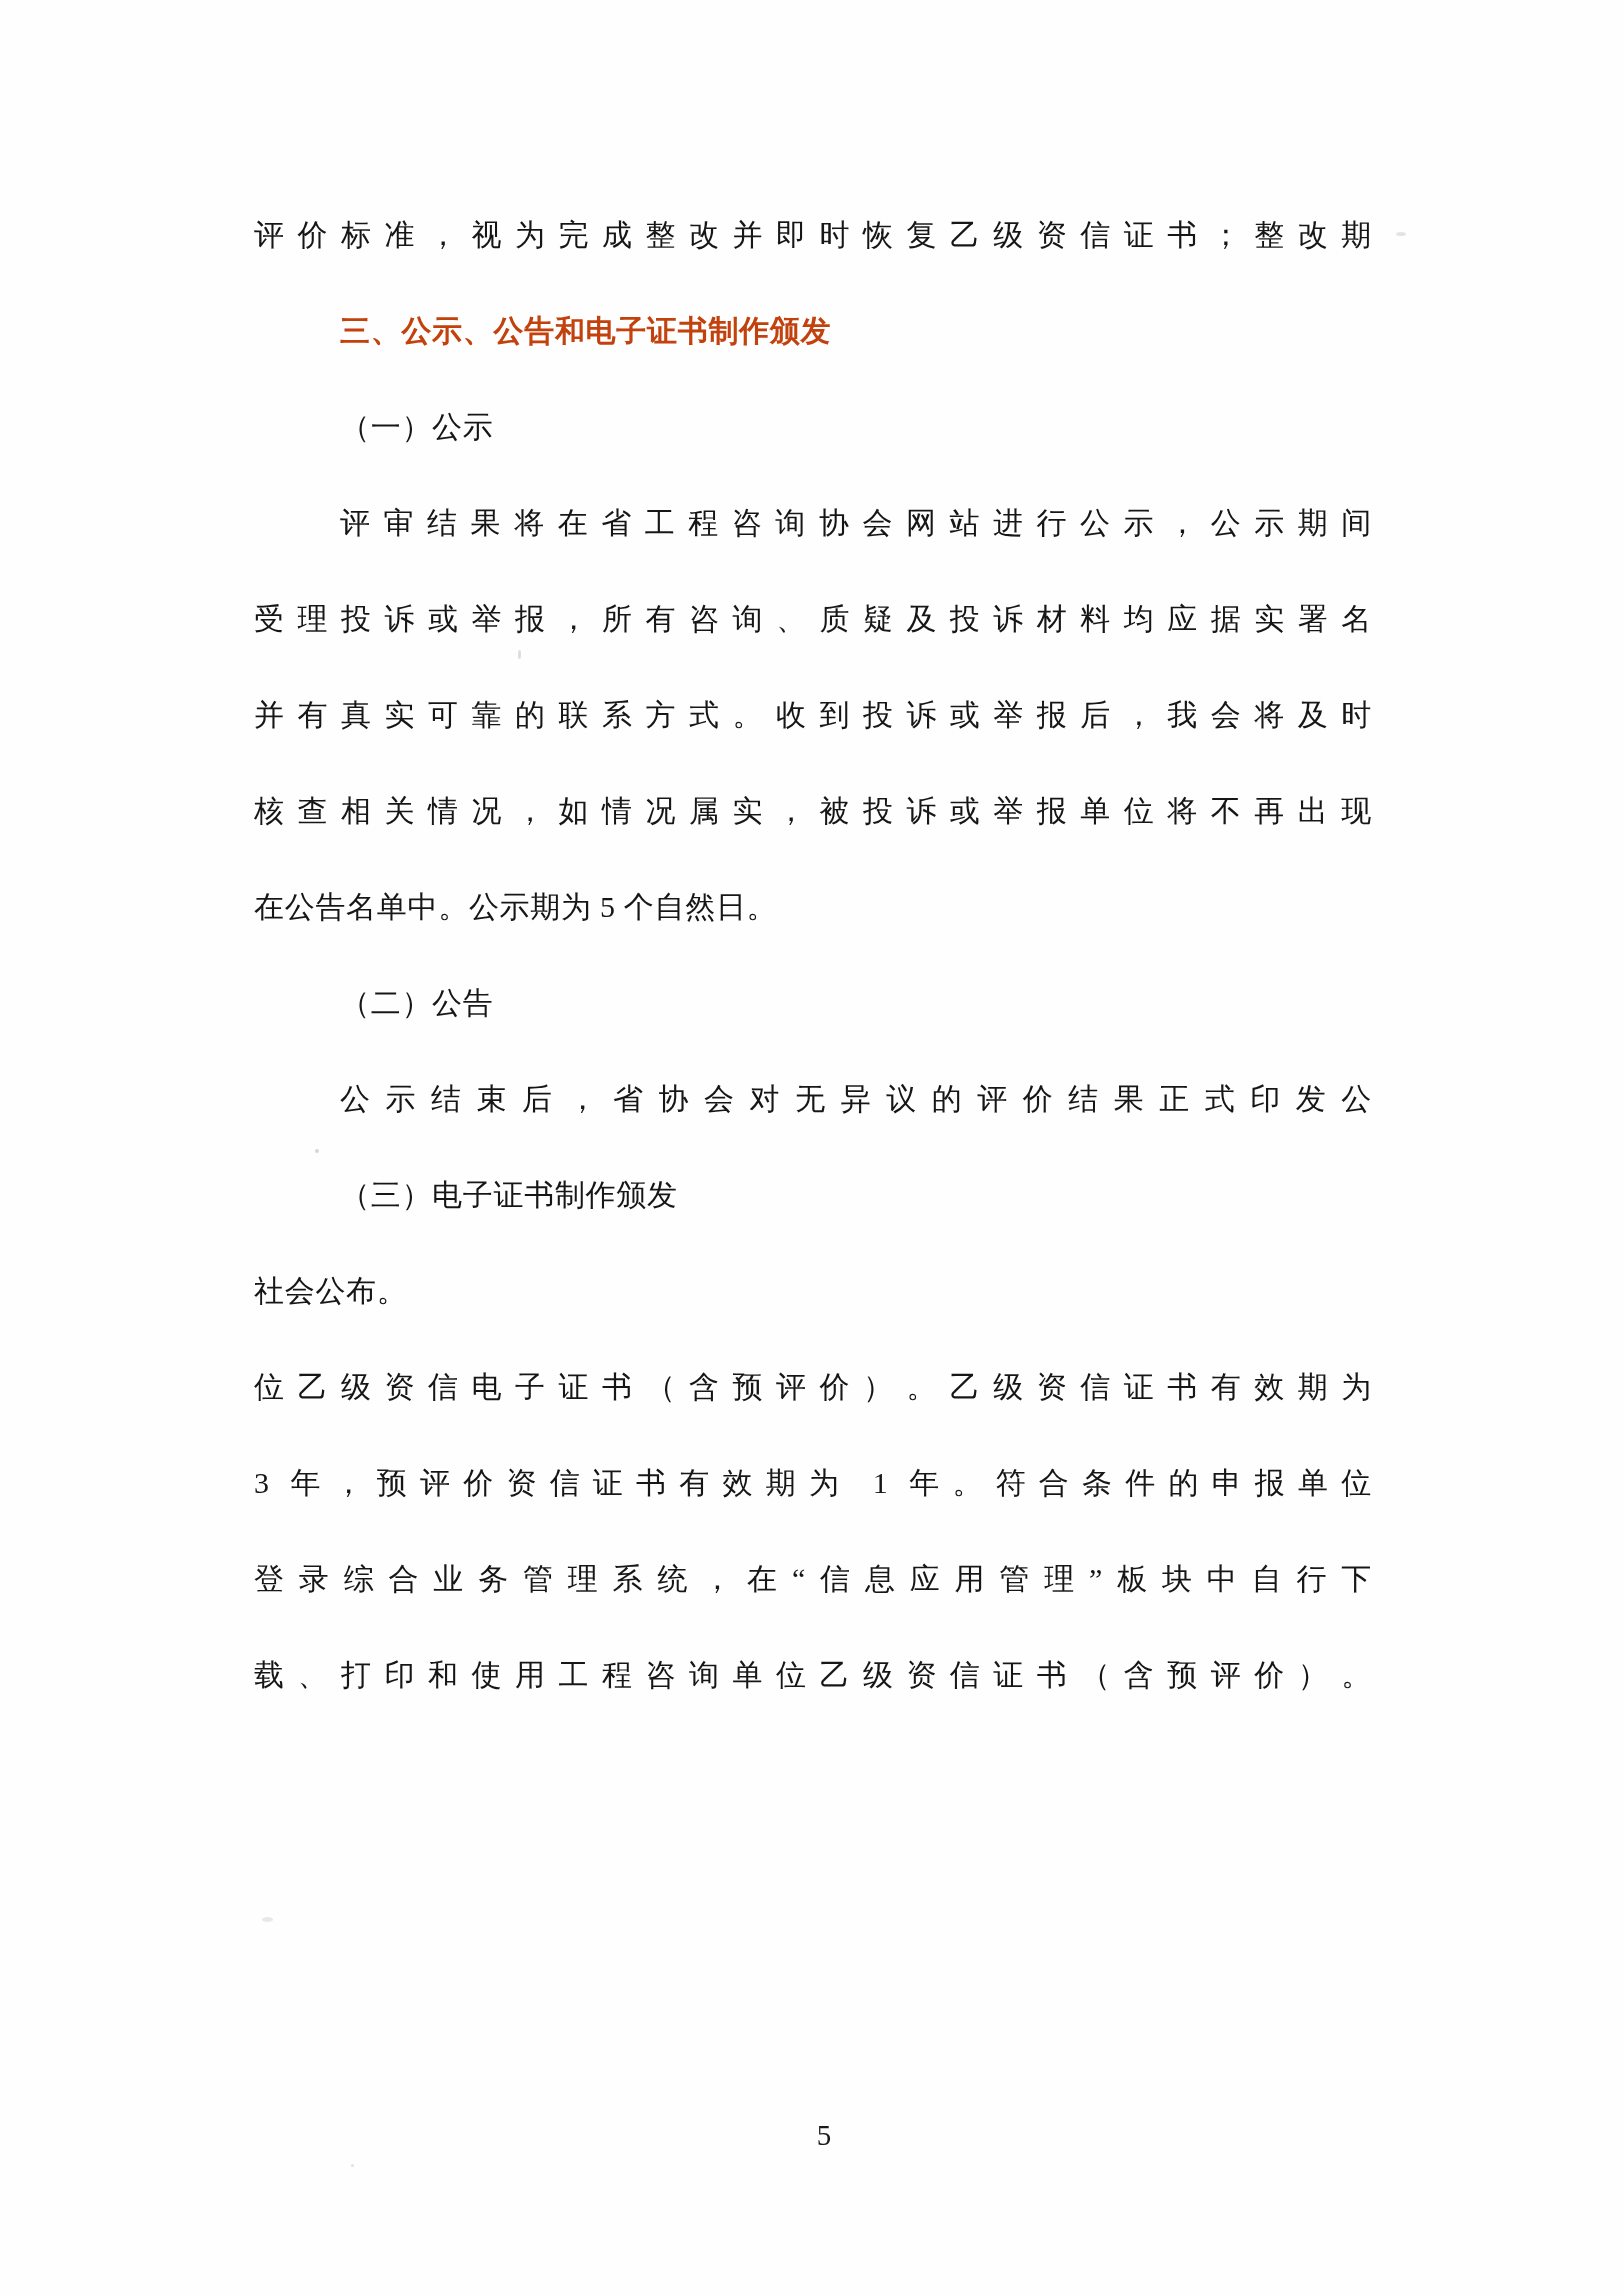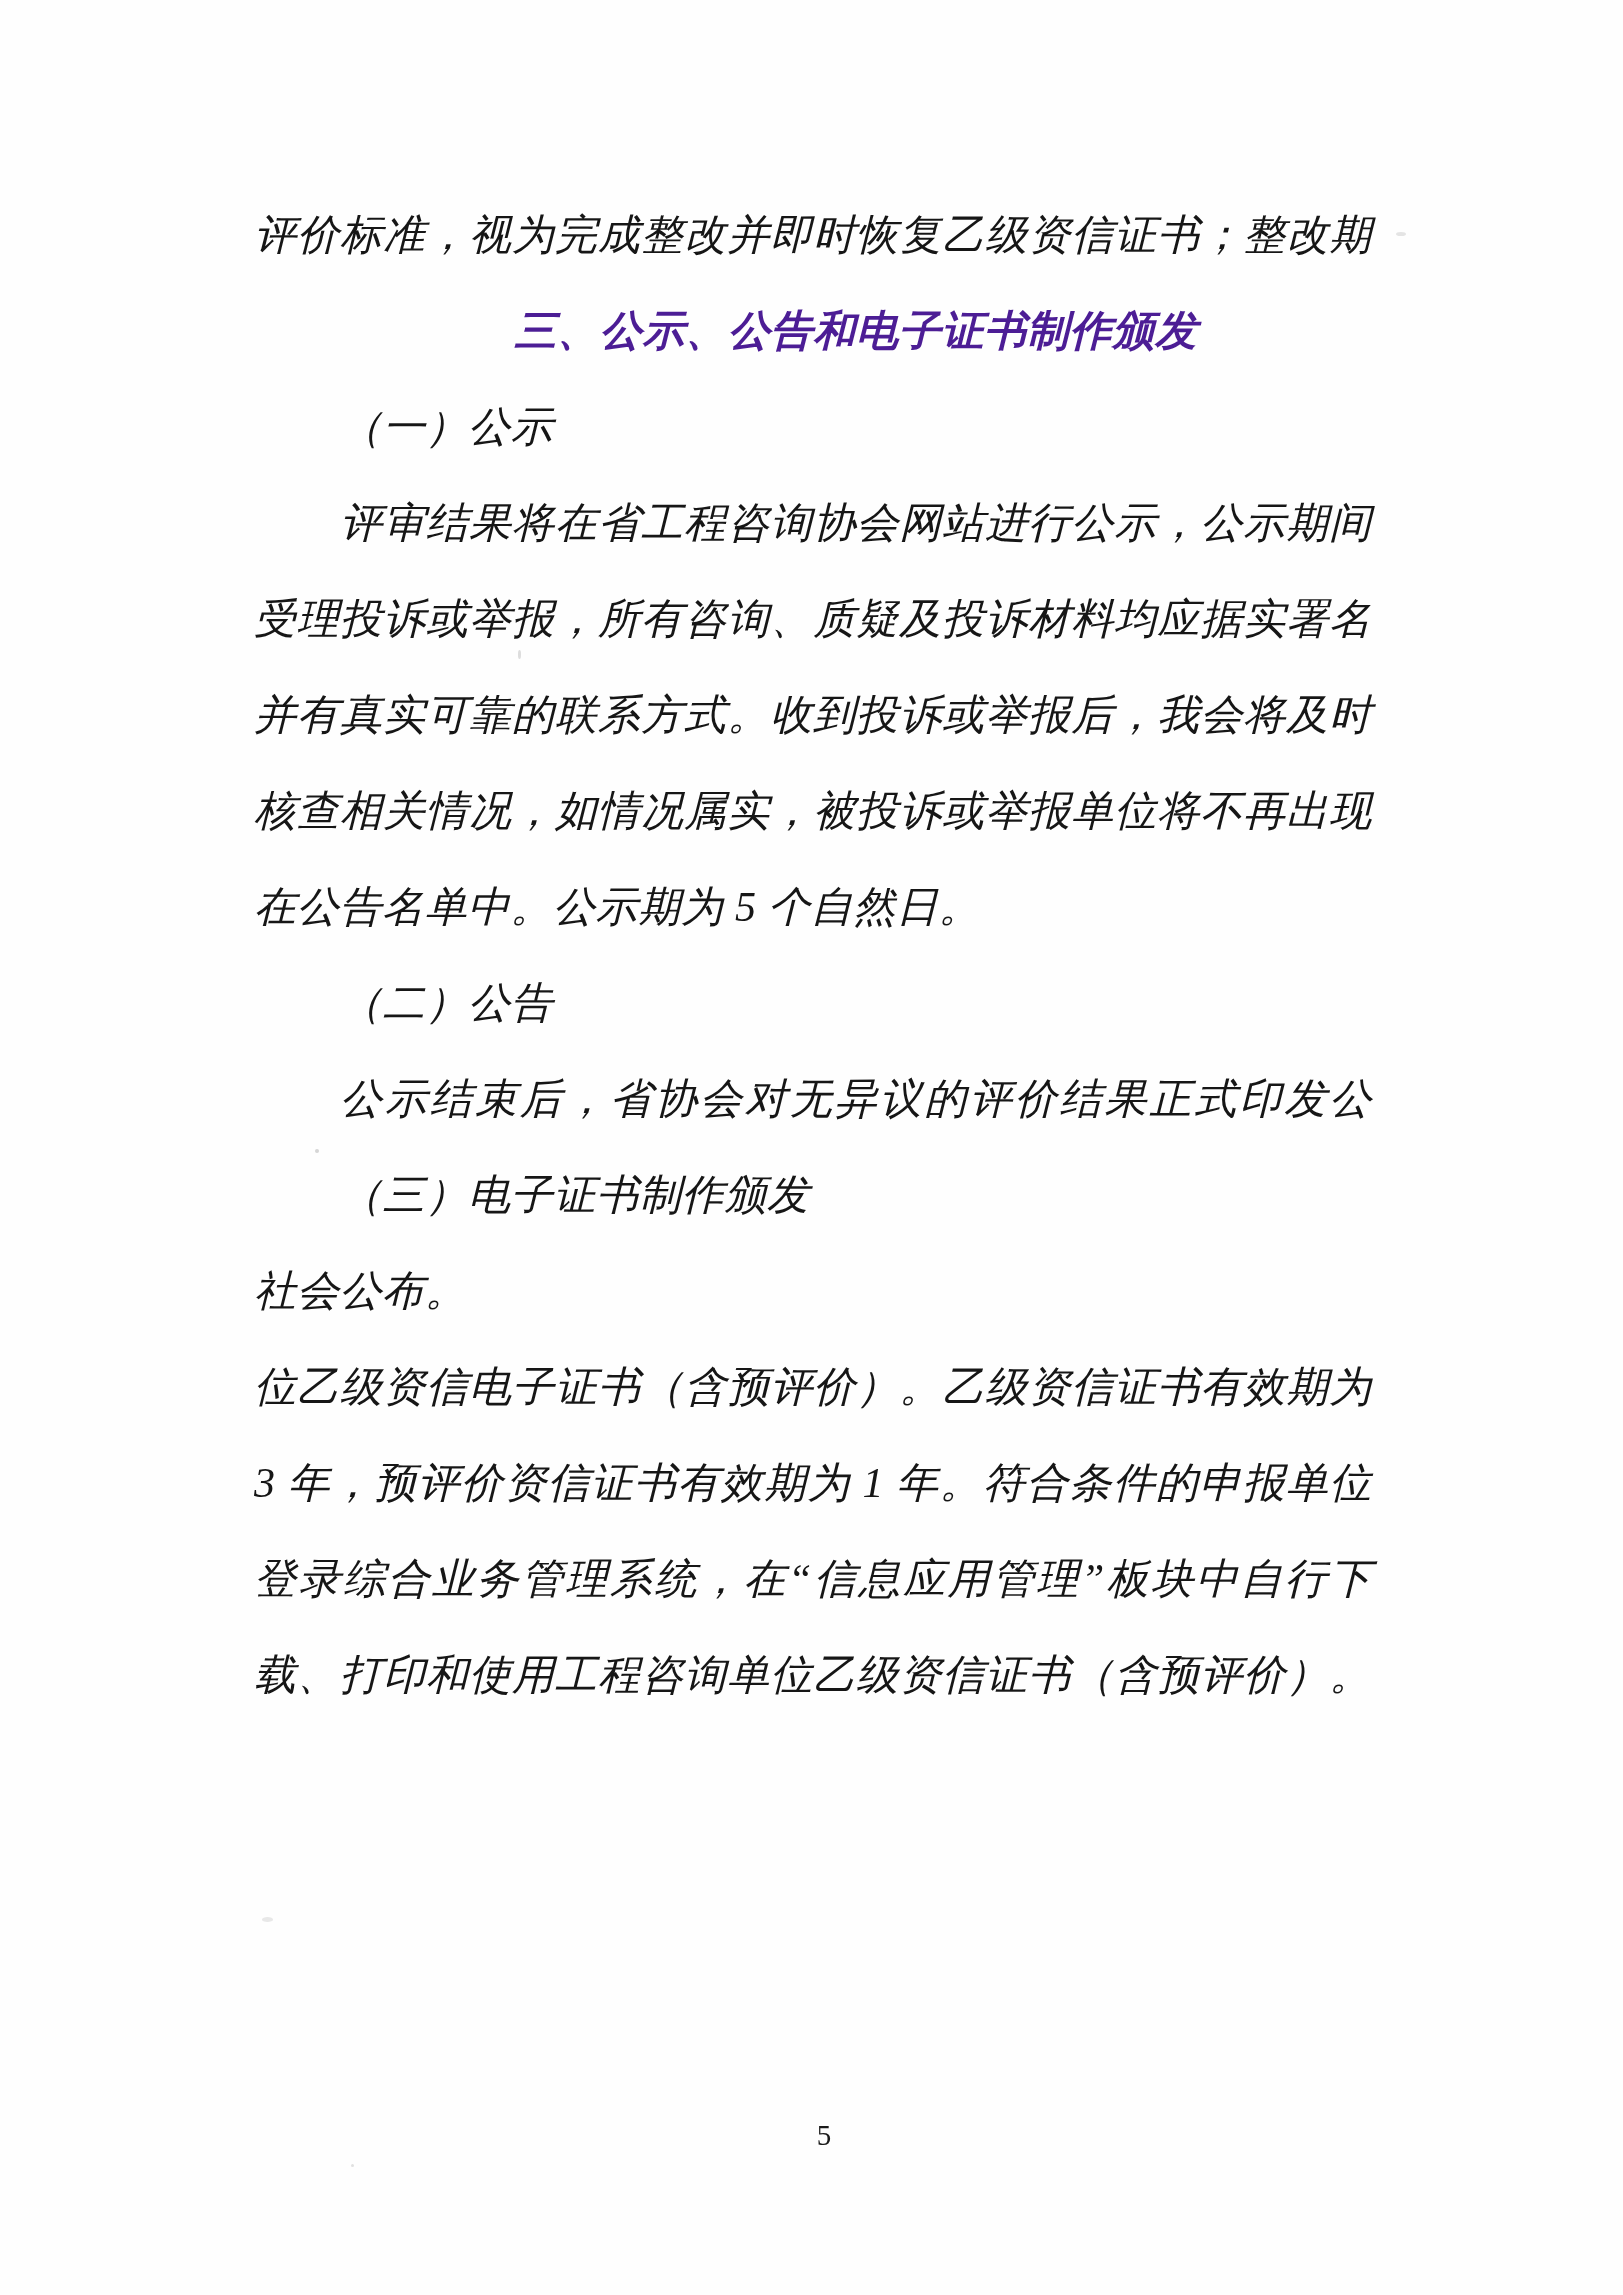--- a/index.html
+++ b/index.html
@@ -24,38 +24,36 @@
   }
   .text-block {
     position: absolute;
     left: 254px;
     top: 187px;
     width: 1118px;
   }
   .l {
     height: 96px;
     line-height: 96px;
-    font-size: 42px;
+    font-size: 30px;
     letter-spacing: 0.7px;
     white-space: pre-wrap;
     text-align: left;
-    font-style: italic;
   }
   .full {
     text-align: justify;
     text-align-last: justify;
   }
   .indent {
     padding-left: 86px;
     box-sizing: border-box;
   }
   .heading {
     font-weight: 700;
-    color: #4c1d95;
-    text-align: center;
+    color: #c2410c;
   }
   .page-number {
     position: absolute;
     left: 824px;
     top: 2119px;
     transform: translateX(-50%);
     font-size: 29px;
     line-height: 33px;
     color: #1a1a1a;
   }

